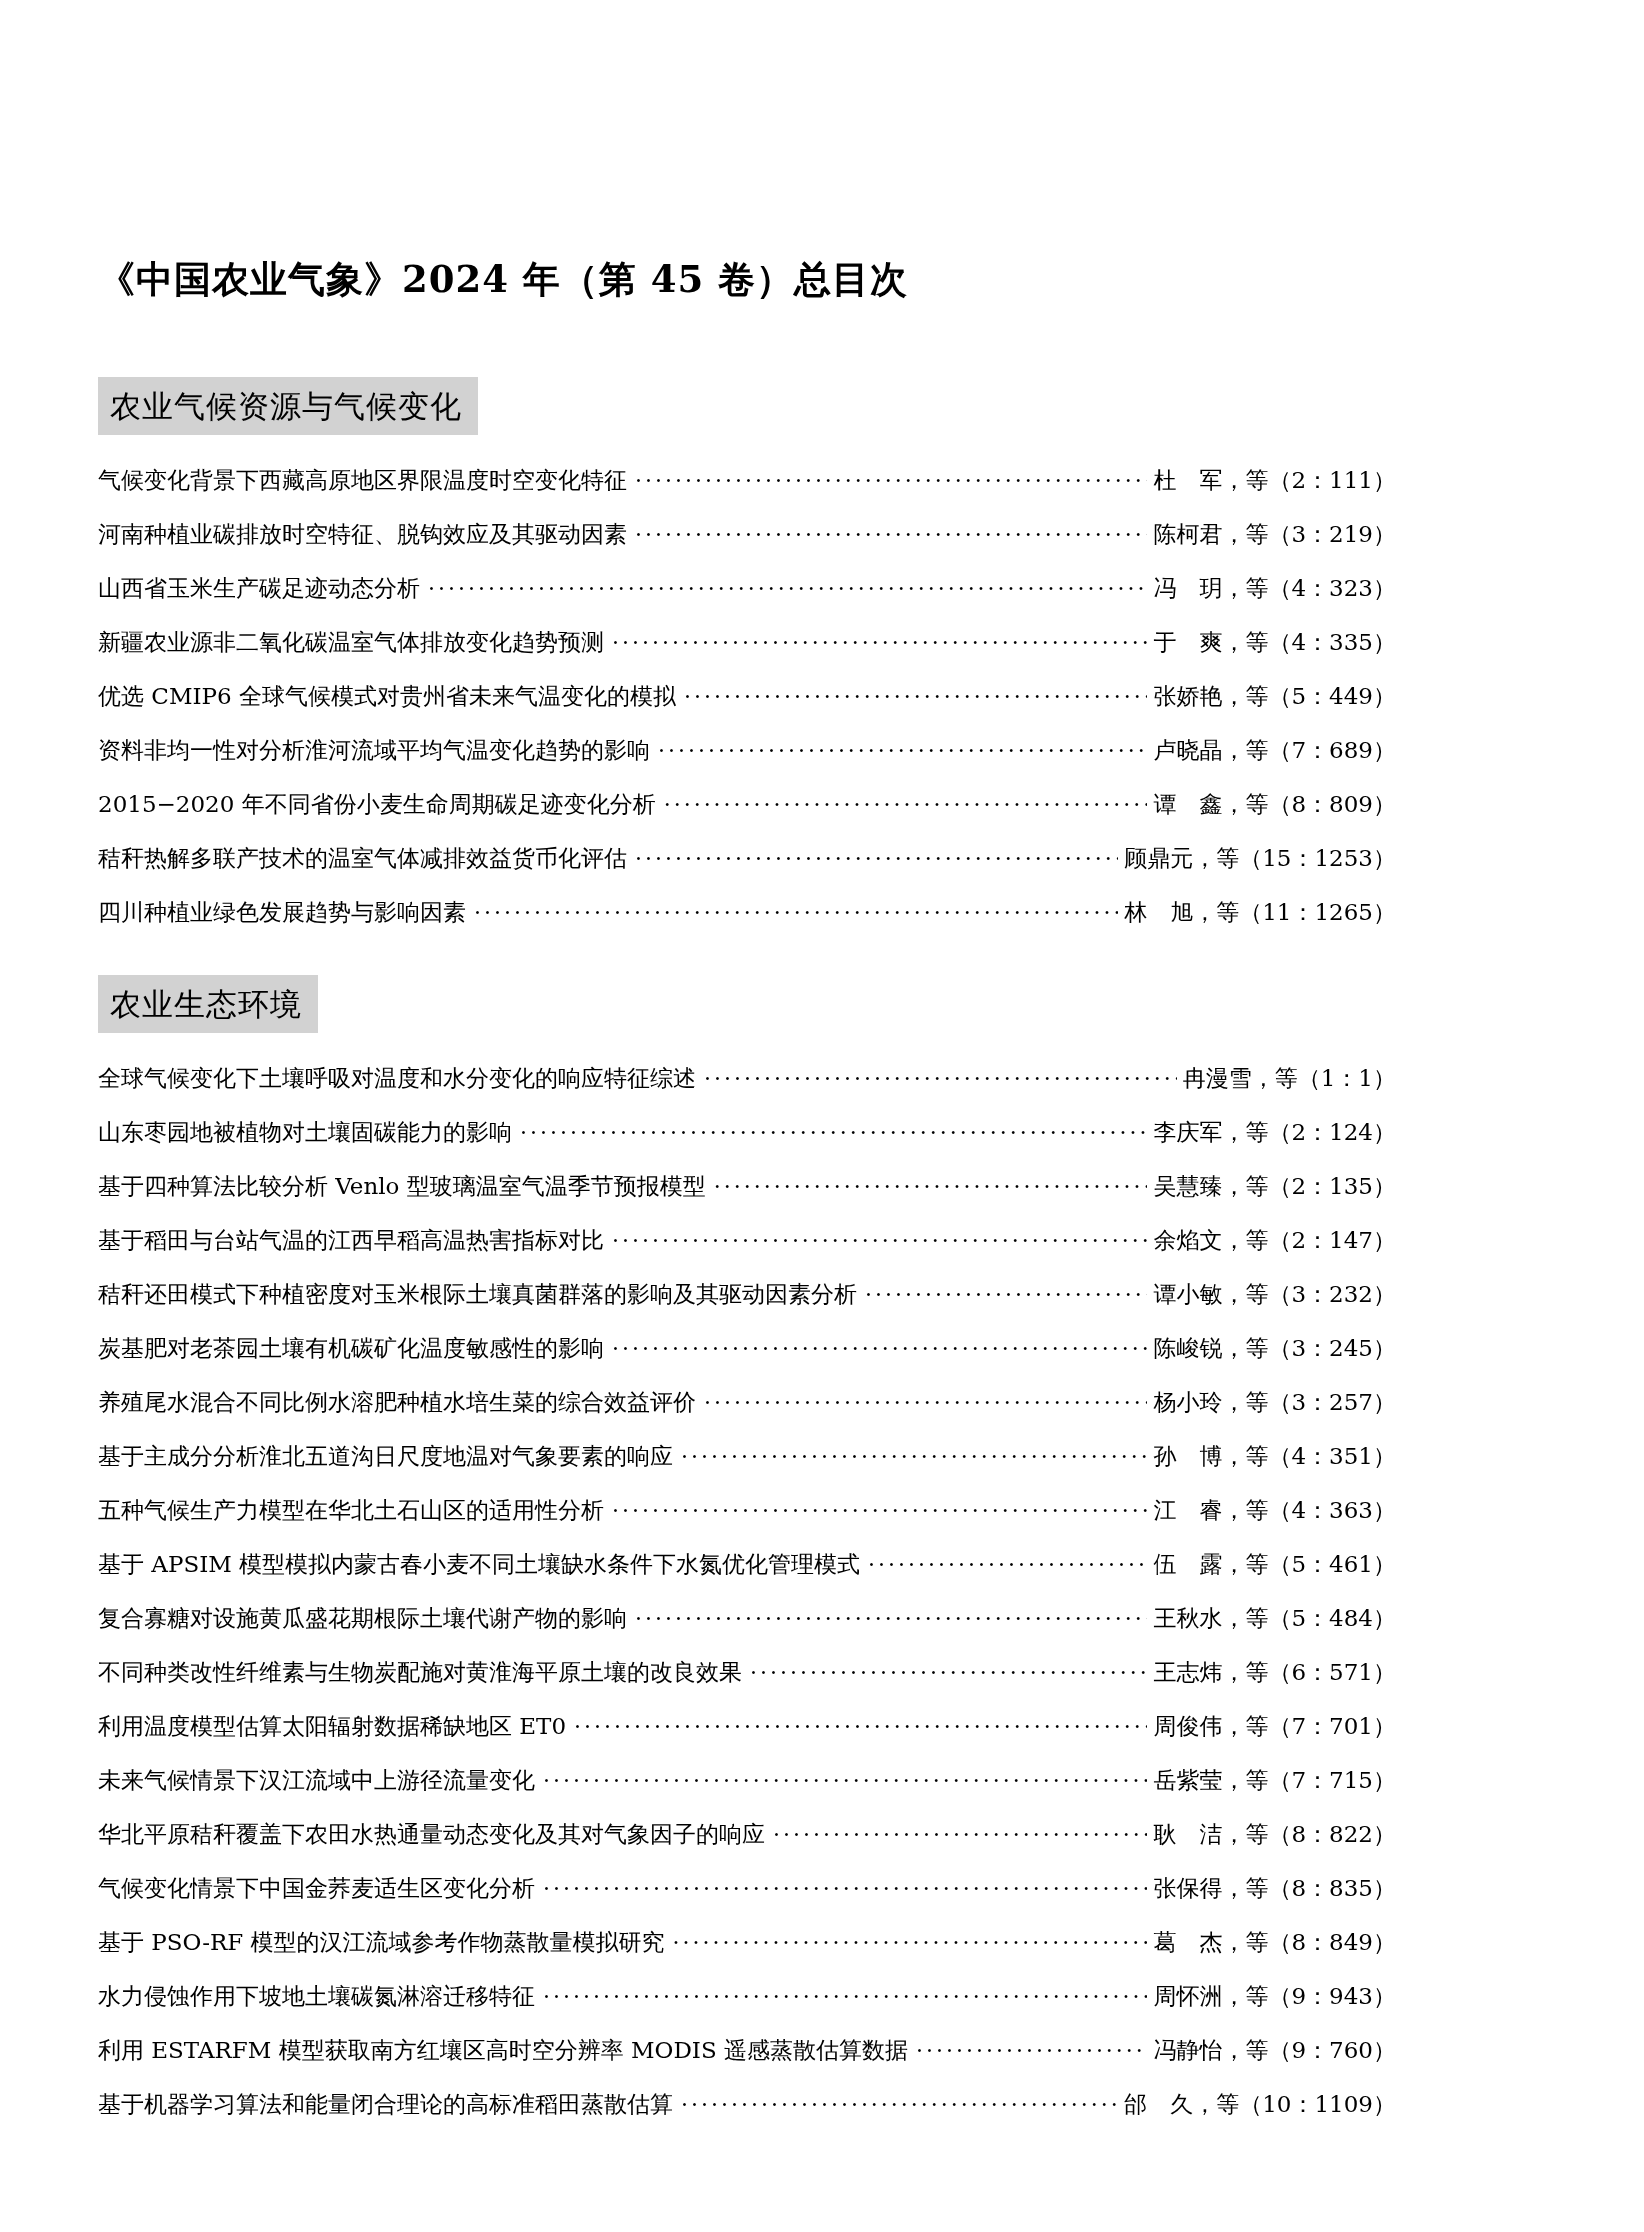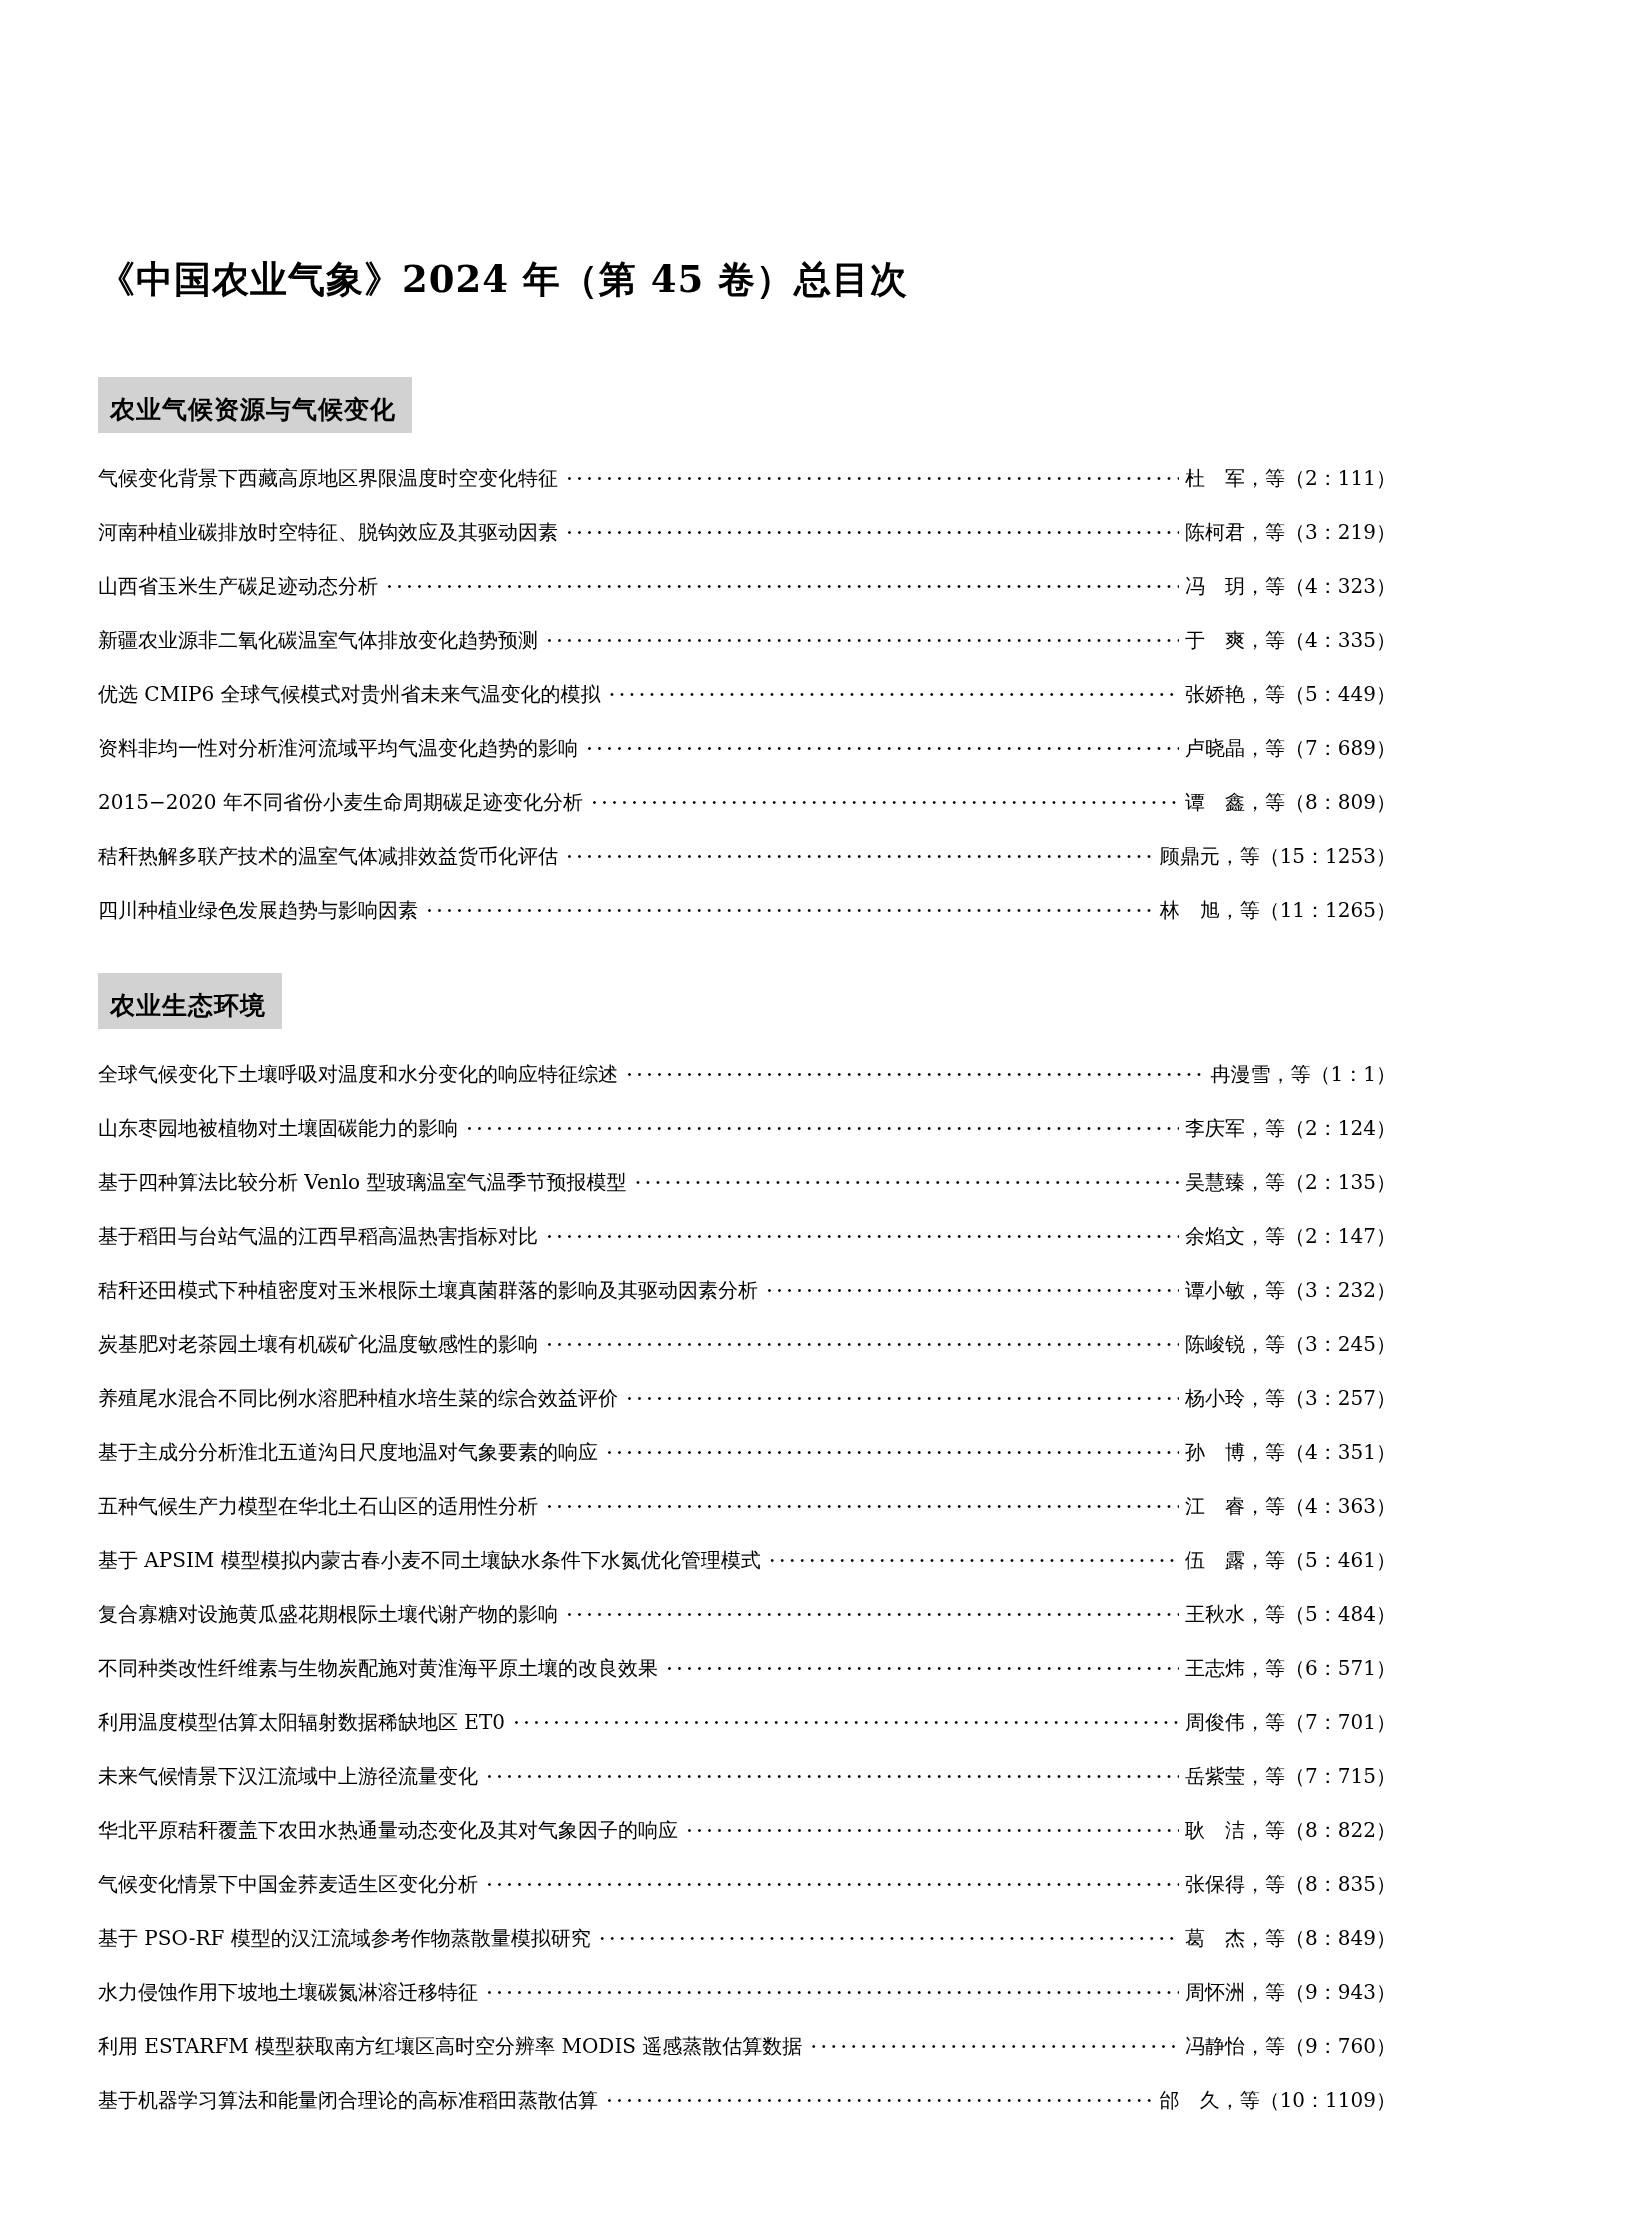--- a/index.html
+++ b/index.html
@@ -22,32 +22,32 @@
     font-size: 37px;
     font-weight: bold;
     letter-spacing: 1px;
     font-family: "DejaVu Serif", "Liberation Serif", serif;
   }
   .section { margin: 0; }
   .section-heading {
     display: inline-block;
     margin-top: 72px;
     background: #d2d2d2;
-    padding: 16px 16px 7px 12px;
-    font-size: 25px;
-    font-weight: bold;
+    padding: 9px 16px 7px 12px;
+    font-size: 31px;
+    font-weight: normal;
     font-family: "DejaVu Sans", "Liberation Sans", sans-serif;
     letter-spacing: 1px;
   }
   .entries { margin-top: 18px; }
   .entry {
     display: flex;
     align-items: center;
     height: 54px;
-    font-size: 20px;
+    font-size: 23px;
     white-space: nowrap;
   }
   .entry-title {
     flex: 0 0 auto;
   }
   .leader {
     flex: 1 1 auto;
     overflow: hidden;
     white-space: nowrap;
     margin: 0 6px 0 8px;

